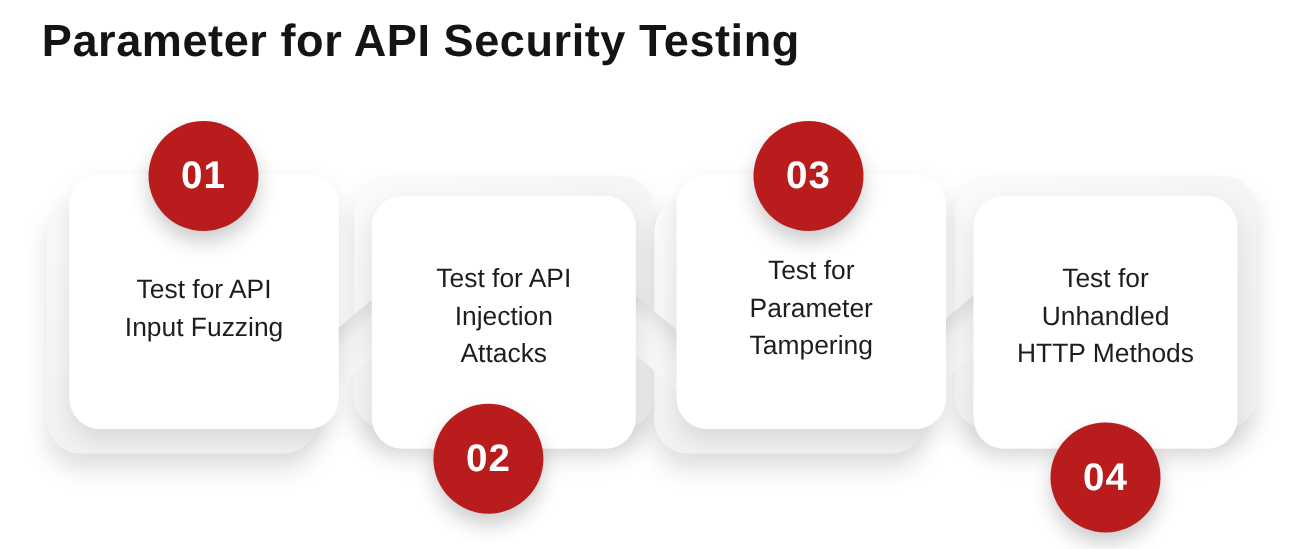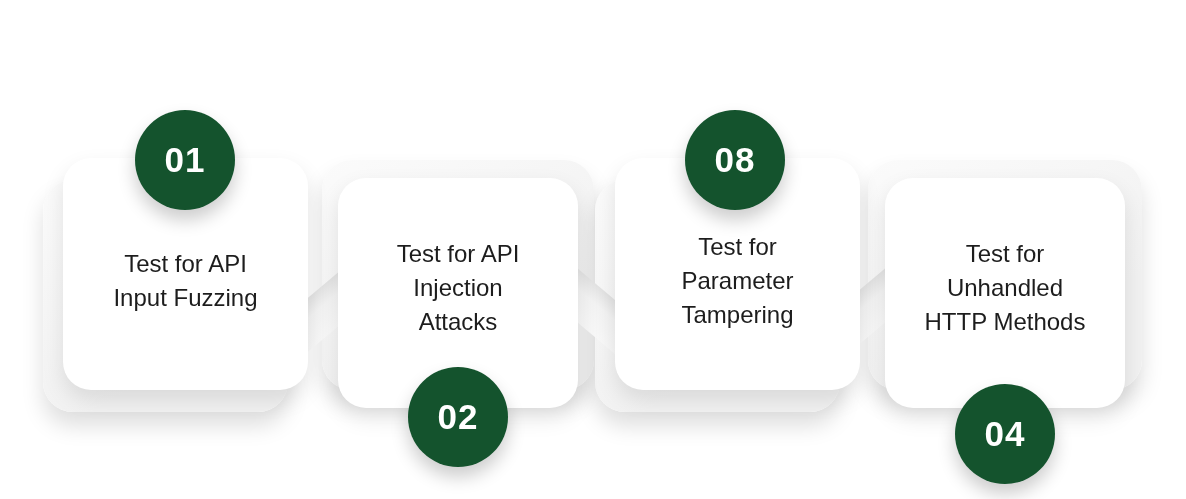--- a/index.html
+++ b/index.html
@@ -28,50 +28,51 @@
     display:flex;align-items:center;justify-content:center;text-align:center;
     box-sizing:border-box;
   }
   .card .label{
     font-size:24px;line-height:1.42;color:#1d1d1d;white-space:pre-line;
   }
   .card.top-badge{padding-top:14px;}
   .card.bottom-badge{padding-bottom:10px;}
   .circle{
     position:absolute;width:100px;height:100px;border-radius:50%;z-index:4;
-    background:#14532d;color:#ffffff;
+    background:#b91c1c;color:#ffffff;
     display:flex;align-items:center;justify-content:center;
     font-size:35px;font-weight:600;letter-spacing:1px;
     box-shadow:0 10px 18px rgba(0,0,0,0.20);
   }
   
   .g1 .back  {left:43px;  top:180px; width:245px; height:232px;}
   .g1 .card  {left:63px;  top:158px; width:245px; height:232px;}
   .g1 .circle{left:135px; top:110px;}
   
   .g2 .back  {left:322px; top:160px; width:272px; height:230px;}
   .g2 .card  {left:338px; top:178px; width:240px; height:230px;}
-  .g2 .circle{left:408px; top:367px;}
+  .g2 .circle{left:394px; top:367px;}
   
   .g3 .back  {left:595px; top:180px; width:245px; height:232px;}
   .g3 .card  {left:615px; top:158px; width:245px; height:232px;}
   .g3 .circle{left:685px; top:110px;}
   
   .g4 .back  {left:868px; top:160px; width:274px; height:230px;}
   .g4 .card  {left:885px; top:178px; width:240px; height:230px;}
   .g4 .circle{left:955px; top:384px;}
   
   .c12{left:298px;top:286px;}
   .c23{left:572px;top:284px;}
   .c34{left:845px;top:282px;}
 </style>
 </head>
 <body>
 
 <div class="stage">
+  <h1 class="title">Parameter for API Security Testing</h1>
 
   <div class="group g1">
     <div class="back"></div>
     <div class="card top-badge">
       <div class="label">Test for API
 Input Fuzzing</div>
     </div>
     <div class="circle">
       <span>01</span>
     </div>
@@ -94,21 +95,21 @@
   <div class="connector fall c23"></div>
 
   <div class="group g3">
     <div class="back"></div>
     <div class="card top-badge">
       <div class="label">Test for
 Parameter
 Tampering</div>
     </div>
     <div class="circle">
-      <span>08</span>
+      <span>03</span>
     </div>
   </div>
 
   <div class="connector rise c34"></div>
 
   <div class="group g4">
     <div class="back"></div>
     <div class="card bottom-badge">
       <div class="label">Test for
 Unhandled

